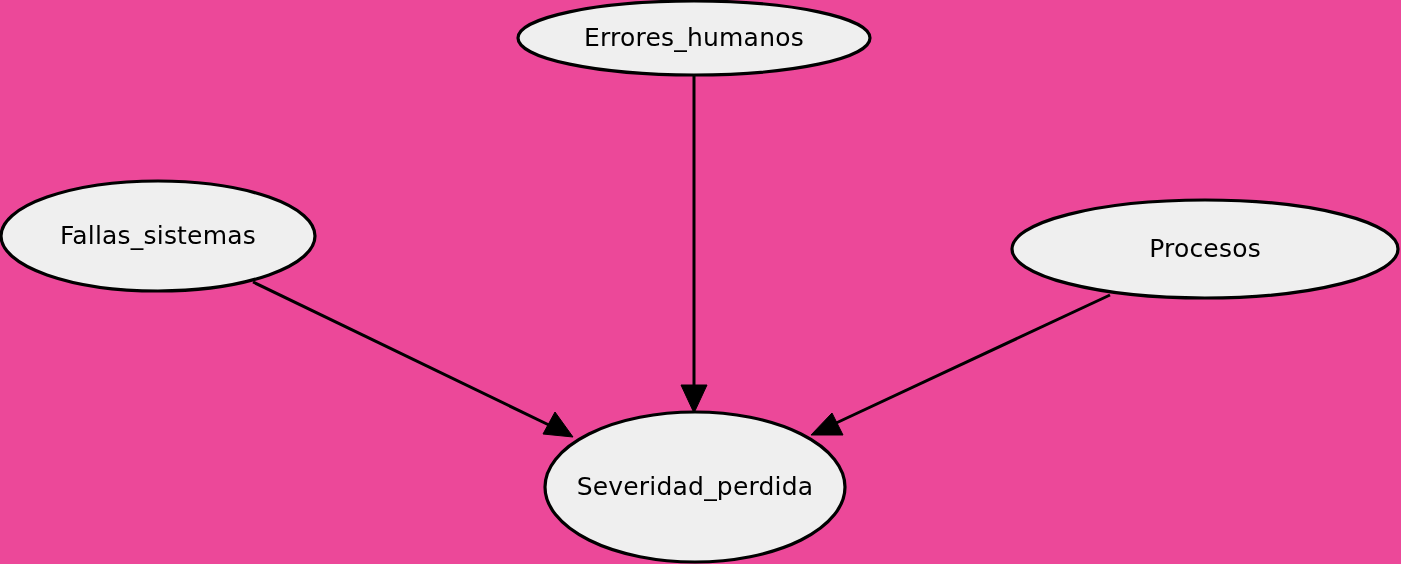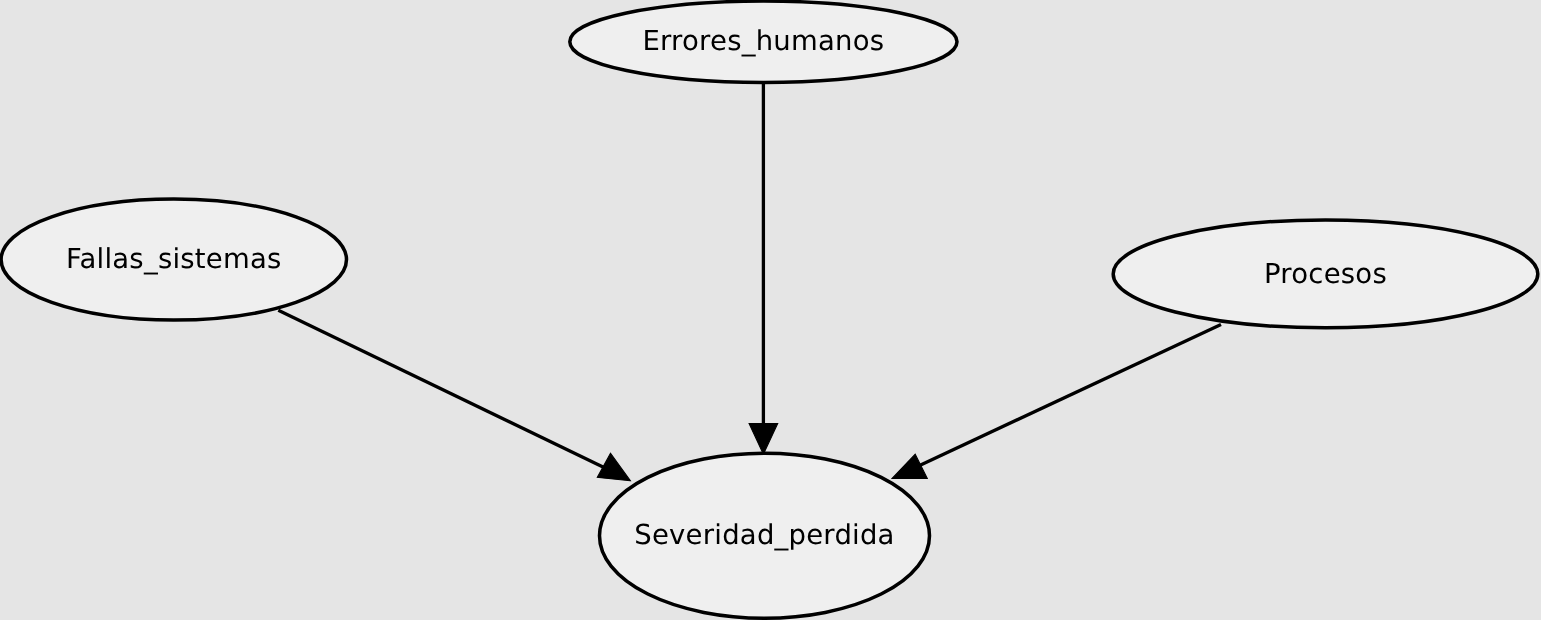--- a/index.html
+++ b/index.html
@@ -8,21 +8,21 @@
     padding: 0;
     background: #ffffff;
   }
   body {
     font-family: "DejaVu Sans", sans-serif;
   }
   #canvas-wrap {
     position: relative;
     width: 1401px;
     height: 564px;
-    background: #e5e5e5;
+    background: #ec4899;
     overflow: hidden;
   }
   svg#graph {
     display: block;
     width: 1401px;
     height: 564px;
   }
   .node-ellipse {
     fill: #efefef;
     stroke: #000000;

